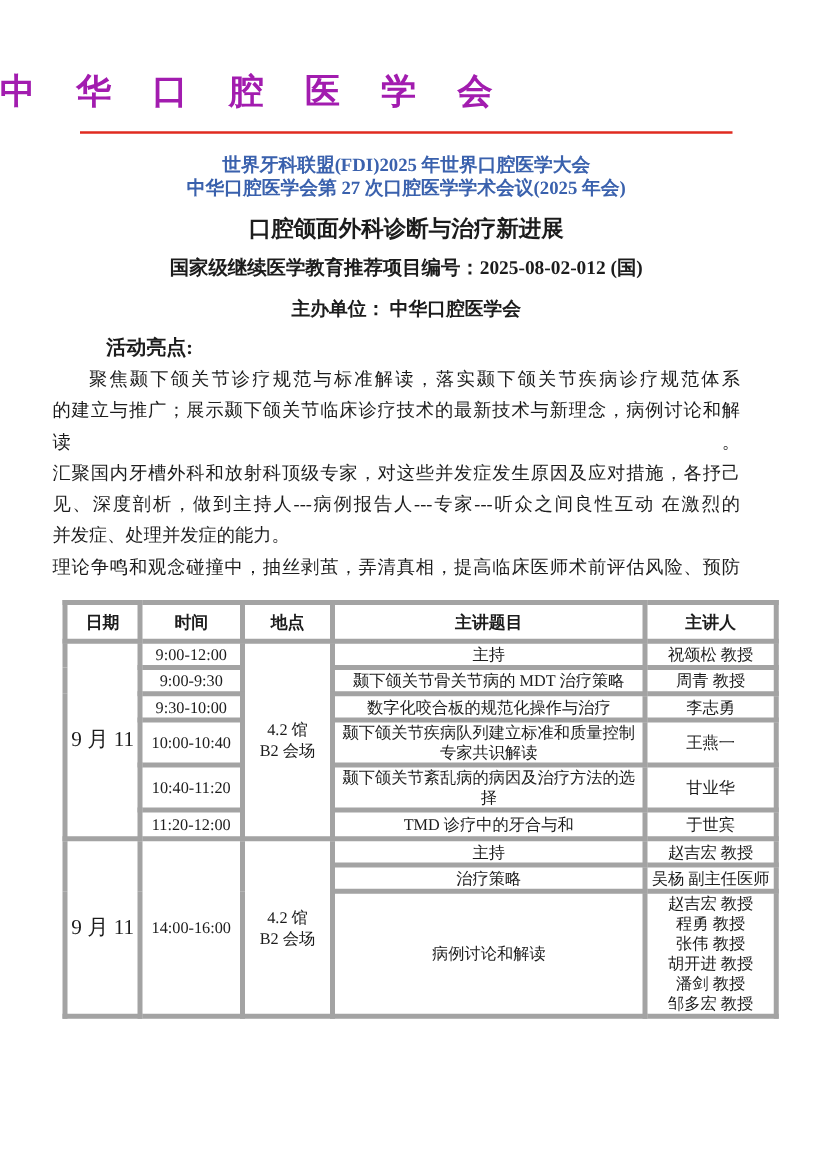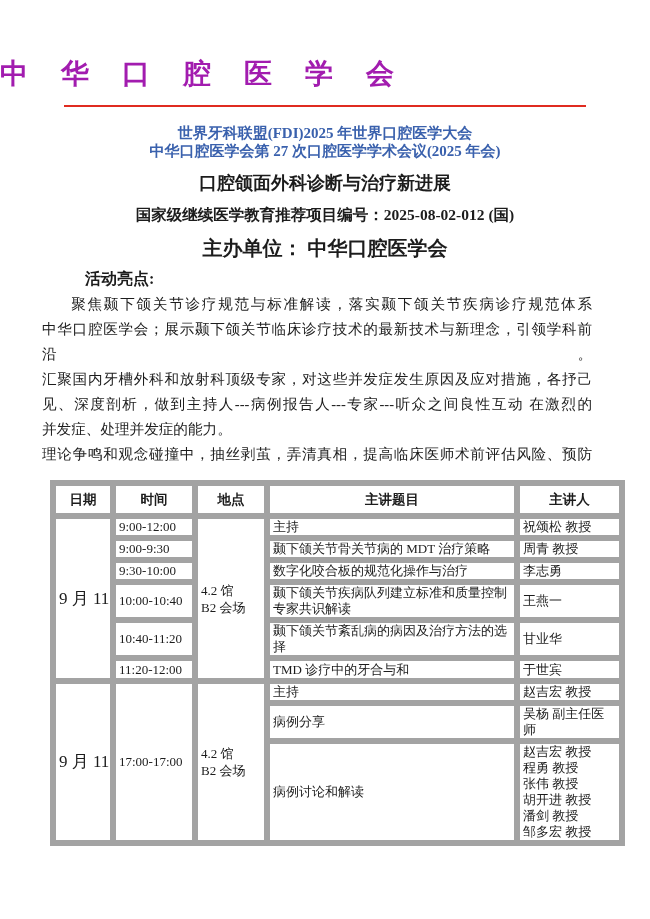--- a/index.html
+++ b/index.html
@@ -46,21 +46,21 @@
   .proj-line{
     margin-top:11px;
     text-align:center;
     font-size:15.5px;
     font-weight:bold;
     line-height:20px;
   }
   .org-line{
     margin-top:13px;
     text-align:center;
-    font-size:20px;
+    font-size:15px;
     font-weight:bold;
     line-height:20px;
   }
   .designer-line{
     margin-top:13px;
     text-align:center;
     font-size:14.5px;
     line-height:19px;
   }
   .hl-label{
@@ -81,32 +81,32 @@
 
   table.schedule{
     border-collapse:collapse;
     table-layout:fixed;
     width:569px;
     margin:13px 0 0 50px;
     font-size:13px;
   }
   table.schedule th,
   table.schedule td{
-    border:6px solid #a3a3a3;
+    border:4px solid #a3a3a3;
     padding:0 3px;
     overflow:hidden;
   }
   table.schedule th{
     height:27px;
     font-weight:bold;
     text-align:center;
     font-size:13.5px;
   }
   table.schedule td{
-    text-align:left;
+    text-align:center;
     vertical-align:middle;
     line-height:16px;
   }
   td.topic{text-align:left;padding-left:4px;}
   td.date{font-size:17px;white-space:nowrap;}
   td.time{white-space:nowrap;}
   td.venue div{line-height:17px;}
   tr.h22{height:21px;}
   tr.h36{height:35px;}
   tr.h24{height:23px;}
@@ -126,21 +126,21 @@
   <div class="sub sub2">中华口腔医学会第 27 次口腔医学学术会议(2025 年会)</div>
 
   <div class="course-title">口腔颌面外科诊断与治疗新进展</div>
   <div class="proj-line">国家级继续医学教育推荐项目编号：2025-08-02-012 (国)</div>
   <div class="org-line">主办单位： 中华口腔医学会</div>
 
   <div class="hl-label">活动亮点:</div>
 
   <div class="para">
     <div class="ln first">聚焦颞下颌关节诊疗规范与标准解读，落实颞下颌关节疾病诊疗规范体系</div>
-    <div class="ln">中华口腔医学会；展示颞下颌关节临床诊疗技术的最新技术与新理念，引领学科前沿。</div>
+    <div class="ln">的建立与推广；展示颞下颌关节临床诊疗技术的最新技术与新理念，病例讨论和解读。</div>
     <div class="ln">汇聚国内牙槽外科和放射科顶级专家，对这些并发症发生原因及应对措施，各抒己</div>
     <div class="ln">见、深度剖析，做到主持人---病例报告人---专家---听众之间良性互动 在激烈的</div>
     <div class="ln last">并发症、处理并发症的能力。</div>
     <div class="ln">理论争鸣和观念碰撞中，抽丝剥茧，弄清真相，提高临床医师术前评估风险、预防</div>
   </div>
 
   <table class="schedule">
     <colgroup>
       <col style="width:60px">
         <col style="width:82px">
@@ -189,30 +189,30 @@
         <td>甘业华</td>
       </tr>
       <tr class="h24">
         <td class="time">11:20-12:00</td>
         <td class="topic">TMD 诊疗中的牙合与和</td>
         <td>于世宾</td>
       </tr>
 
       <tr class="h22">
         <td class="date" rowspan="3">9 月 11 日</td>
-        <td class="time" rowspan="3">17:00-17:00</td>
+        <td class="time" rowspan="3">14:00-16:00</td>
         <td class="venue" rowspan="3">
           <div>4.2 馆</div>
           <div>B2 会场</div>
         </td>
         <td class="topic">主持</td>
         <td>赵吉宏 教授</td>
       </tr>
       <tr class="h22">
-        <td class="topic">病例分享</td>
+        <td class="topic">治疗策略</td>
         <td>吴杨 副主任医师</td>
       </tr>
       <tr class="htall">
         <td class="topic">病例讨论和解读</td>
         <td>
           <div class="speaker-ln">赵吉宏 教授</div>
           <div class="speaker-ln">程勇 教授</div>
           <div class="speaker-ln">张伟 教授</div>
           <div class="speaker-ln">胡开进 教授</div>
           <div class="speaker-ln">潘剑 教授</div>

